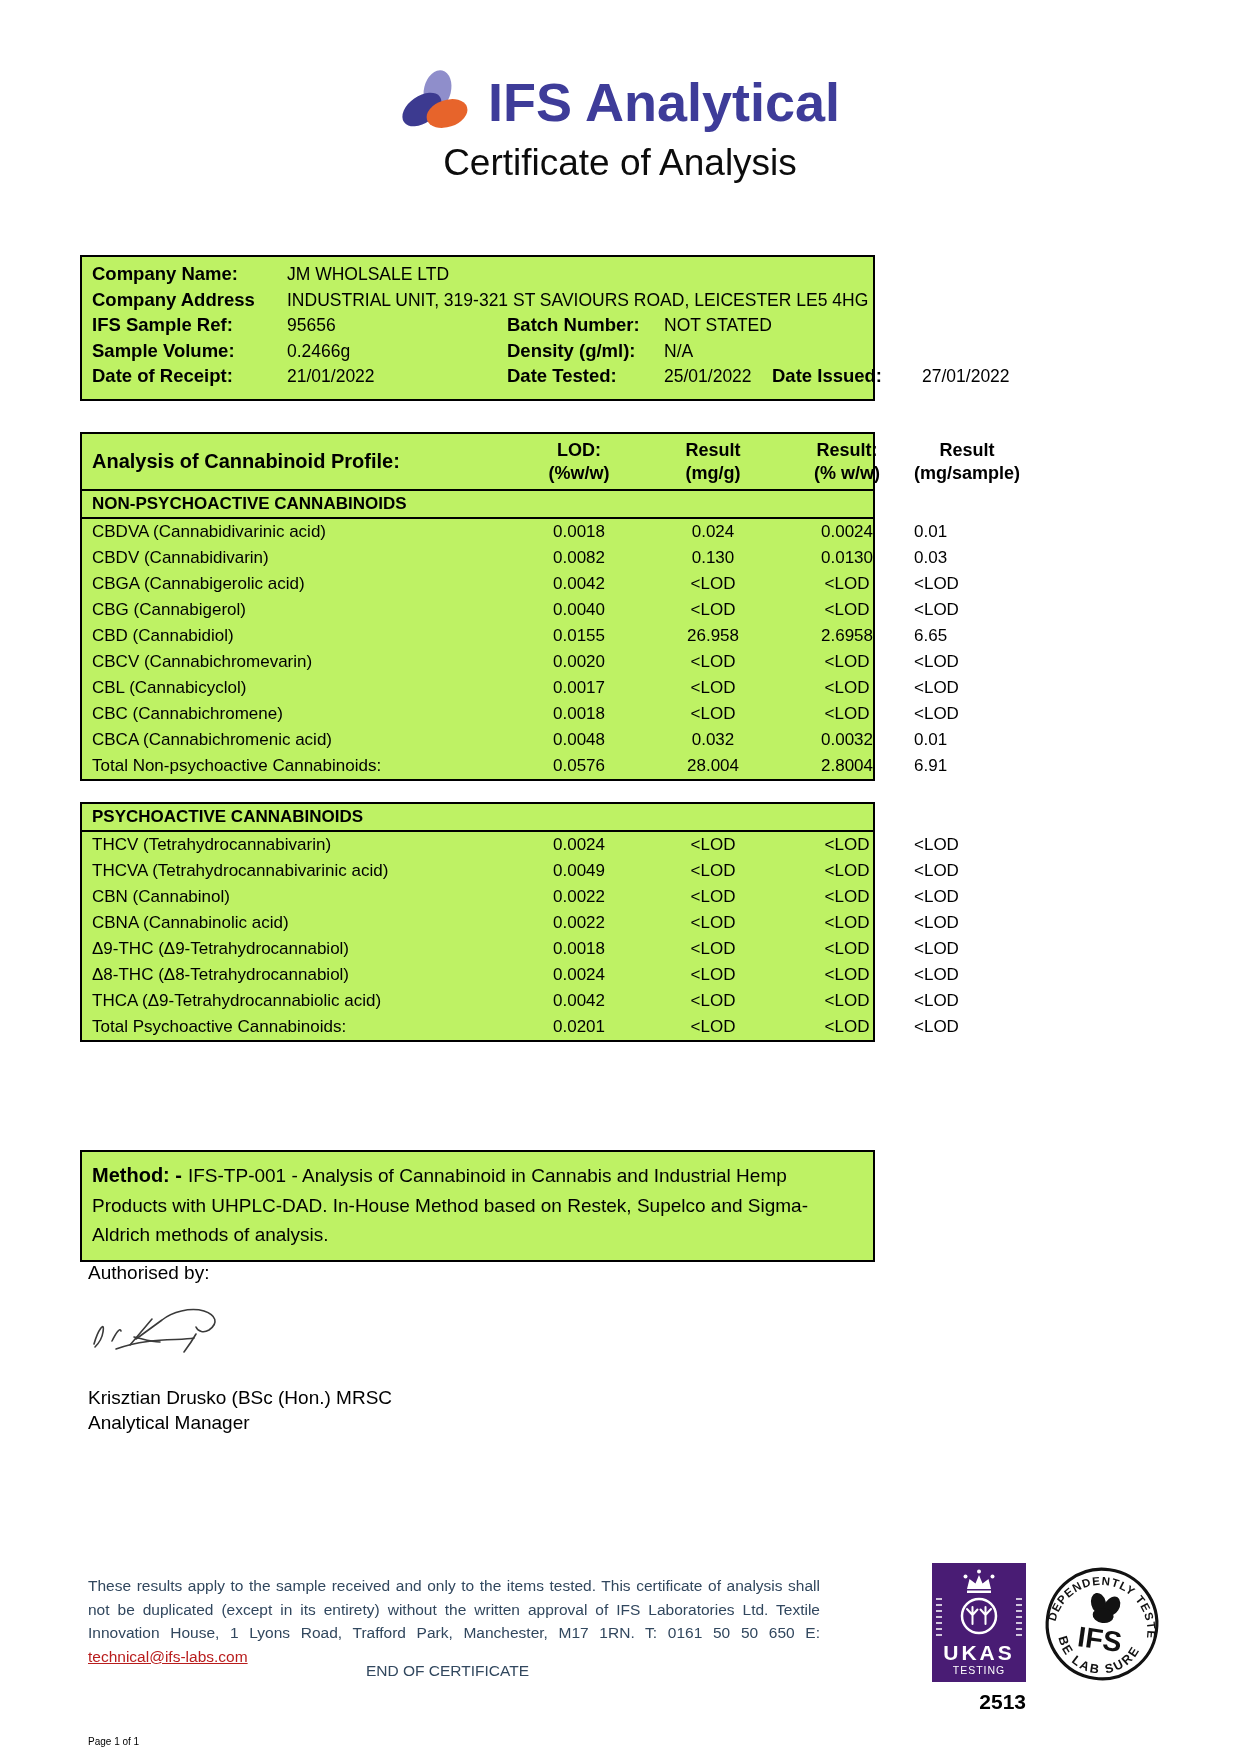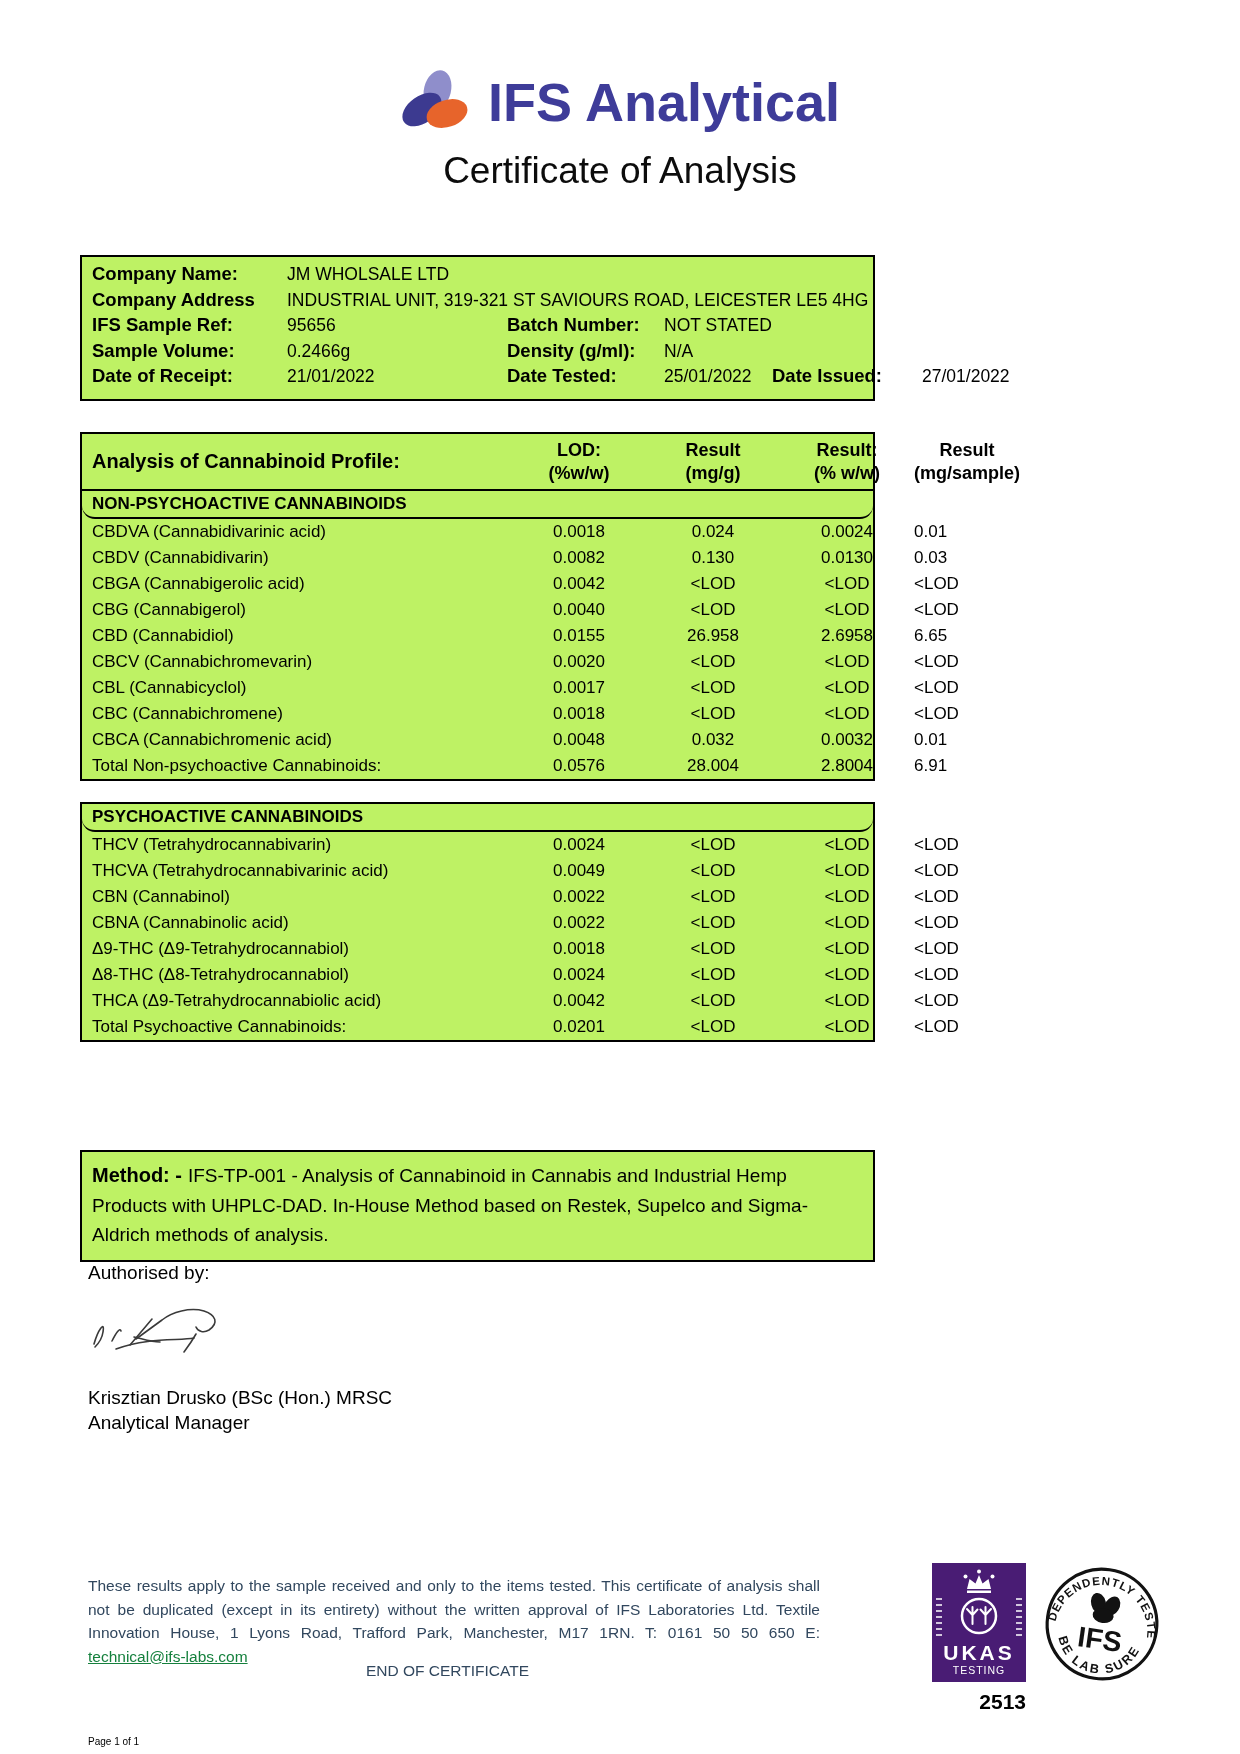--- a/index.html
+++ b/index.html
@@ -9,58 +9,58 @@
 
   
   .header { position:absolute; top:70px; left:0; width:100%; text-align:center; }
   .logo-row { display:flex; justify-content:center; align-items:center; gap:16px; }
   .logo-mark { position:relative; width:72px; height:64px; }
   .logo-mark .petal { position:absolute; border-radius:50%; }
   .petal.lav    { width:27px; height:40px; left:24px; top:0;  background:#8f8ecb; transform:rotate(14deg); }
   .petal.navy   { width:44px; height:27px; left:0;  top:26px; background:#3c3a90; transform:rotate(-35deg); }
   .petal.orange { width:42px; height:27px; left:26px; top:30px; background:#e7642b; transform:rotate(-18deg); }
   .logo-text { font-size:54px; font-weight:bold; color:#3e3c99; letter-spacing:0; }
-  .doc-title { margin-top:16px; font-size:37px; color:#0c0c0c; }
+  .doc-title { margin-top:8px; font-size:37px; color:#0c0c0c; }
 
   
   .bluebox { position:absolute; left:80px; width:795px; background:#bef264; border:2.5px solid #000; }
 
   
   .info { top:255px; padding:6px 0 8px 10px; }
   .info-row { display:grid; grid-template-columns:195px 220px 157px 108px 150px 1fr; align-items:baseline; min-height:25.5px; }
   .info-label { font-weight:bold; font-size:18.5px; }
   .info-value { font-size:17.5px; }
   .span-rest { grid-column:2 / -1; }
   .span-right { grid-column:4 / -1; white-space:nowrap; }
 
   
   .table1 { top:432px; }
   .table2 { top:802px; }
   .grid-cols { display:grid; grid-template-columns:420px 134px 134px 134px 1fr; align-items:center; }
   .thead { border-bottom:2.5px solid #000; padding:5px 0 5px 10px; }
   .thead .t-title { font-size:20px; font-weight:bold; }
   .th { text-align:center; font-weight:bold; font-size:18px; line-height:1.25; }
-  .sec-row { font-weight:bold; font-size:17px; padding:3px 0 3px 10px; border-bottom:2.5px solid #000;border-radius:13px; }
+  .sec-row { font-weight:bold; font-size:17px; padding:3px 0 3px 10px; border-bottom:2.5px solid #000; }
   .t-row { min-height:26px; font-size:17px; padding-left:10px; }
   .t-row .num { text-align:center; }
   .t-total { font-weight:normal; }
 
   
   .method { top:1150px; padding:8px 12px 10px 10px; font-size:19px; line-height:1.55; }
   .m-label { font-weight:bold; font-size:20px; margin-right:6px; }
 
   
   .auth { position:absolute; left:88px; top:1262px; font-size:19px; }
   .auth .sig { margin:8px 0 16px 0; }
   .auth .name { margin-top:14px; line-height:1.55; }
 
   
   .disclaimer { position:absolute; left:88px; top:1574px; width:732px; font-size:15.5px; line-height:1.52;
                 color:#31475e; text-align:justify; }
-  .disclaimer a { color:#15803d; text-decoration:underline; }
+  .disclaimer a { color:#b91c1c; text-decoration:underline; }
   .end-cert { position:absolute; left:80px; top:1662px; width:735px; text-align:center; font-size:15.5px; color:#31475e; }
   .page-num { position:absolute; left:88px; top:1736px; font-size:10px; color:#000000; }
 
   
   .ukas { position:absolute; left:932px; top:1563px; width:94px; height:119px; background:#491c74;border-radius:10px; }
   .ukas-num { position:absolute; left:932px; top:1690px; width:94px; text-align:right; font-size:21px; font-weight:bold; color:#000; }
 
   
   .stamp { position:absolute; left:1044px; top:1566px; width:116px; height:116px; transform:rotate(8deg); }
 </style>

